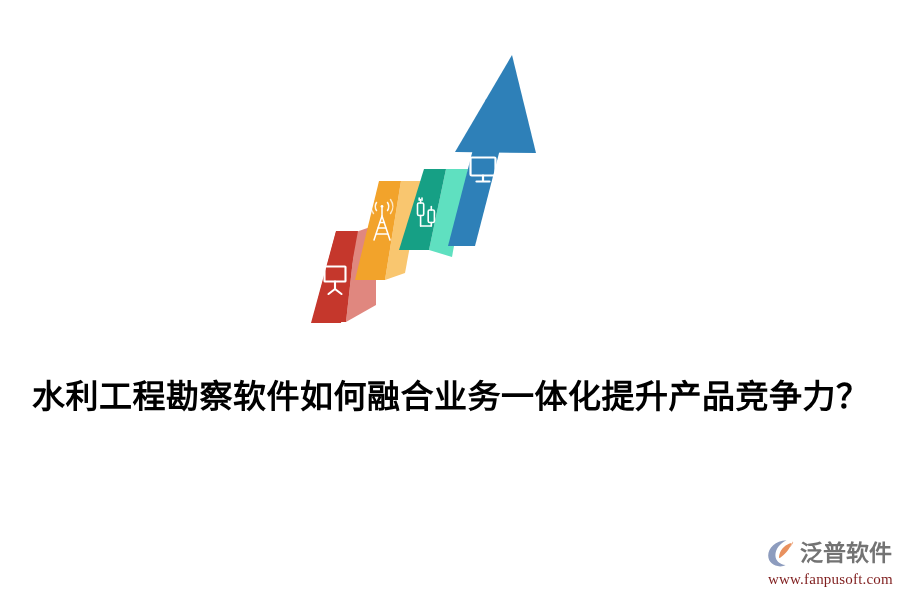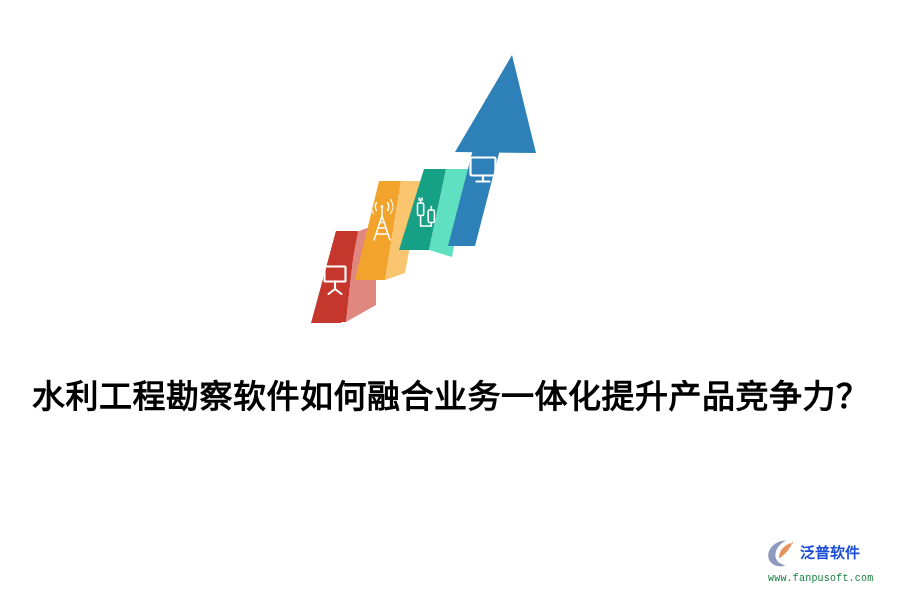--- a/index.html
+++ b/index.html
@@ -75,32 +75,32 @@
     position: relative;
   }
   .brand-mark svg {
     display: block;
     width: 32px;
     height: 32px;
   }
   .brand-name {
     font-family: "Liberation Sans", "DejaVu Sans", sans-serif;
     font-weight: bold;
-    font-size: 15px;
+    font-size: 23px;
     line-height: 32px;
-    color: #1d4ed8;
+    color: #737373;
     letter-spacing: 0px;
     margin-left: 2px;
     white-space: nowrap;
   }
   .brand-url {
-    font-family: Liberation Mono, monospace;
-    font-size: 10px;
+    font-family: Liberation Serif, serif;
+    font-size: 15px;
     line-height: 16px;
-    color: #15803d;
+    color: #7f1d1d;
     letter-spacing: 0.2px;
     white-space: nowrap;
     margin-top: 1px;
     margin-left: 2px;
   }
 </style>
 </head>
 <body>
 
 <div class="canvas">

